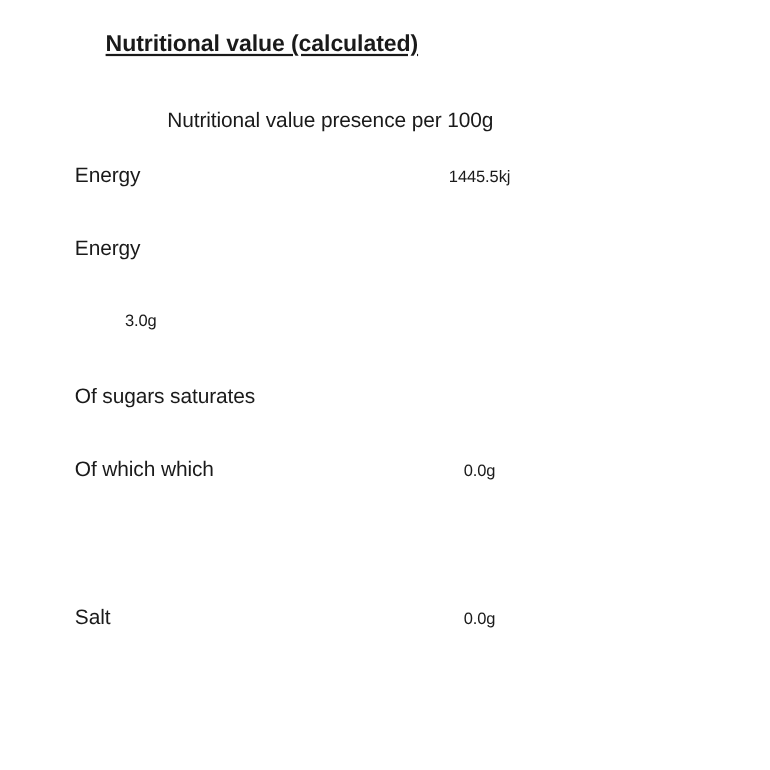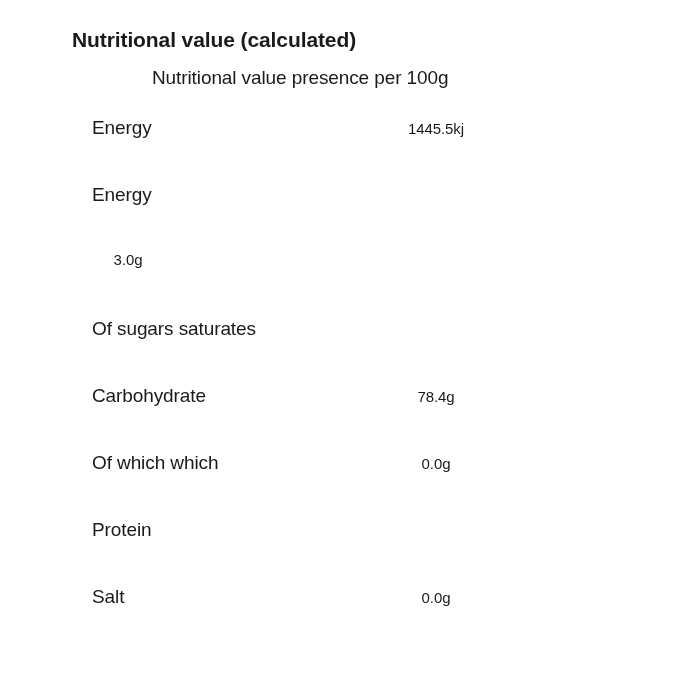--- a/index.html
+++ b/index.html
@@ -17,41 +17,42 @@
   .sheet {
     position: relative;
     width: 700px;
     height: 700px;
     box-sizing: border-box;
     padding: 28px 0 0 0;
   }
   .title {
     font-size: 21px;
     font-weight: bold;
+    text-decoration: underline;
     text-underline-offset: 3px;
-    margin: 0 0 0 72px;
+    margin: 0 0 0 96px;
     letter-spacing: -0.1px;
   }
   .subtitle {
     font-size: 19px;
     font-weight: normal;
-    margin: 15px 0 0 152px;
+    margin: 47px 0 0 152px;
     letter-spacing: -0.1px;
   }
   .rows {
     margin-top: 28px;
   }
   .row {
     display: flex;
     align-items: baseline;
     height: 67px;
   }
   .row .label {
     width: 308px;
-    padding-left: 92px;
+    padding-left: 68px;
     box-sizing: border-box;
     font-size: 19px;
     letter-spacing: -0.1px;
     white-space: nowrap;
   }
   .row .value {
     width: 256px;
     text-align: center;
     font-size: 15px;
     letter-spacing: -0.1px;
@@ -79,32 +80,27 @@
     </div>
 
     <div class="row">
       <div class="value">3.0g</div>
     </div>
 
     <div class="row">
       <div class="label">Of sugars saturates</div>
     </div>
 
-    <div class="row">
-      <div class="label">Carbohydrate</div>
-      <div class="value">78.4g</div>
-    </div>
 
     <div class="row">
       <div class="label">Of which which</div>
       <div class="value">0.0g</div>
     </div>
 
     <div class="row">
-      <div class="label">Protein</div>
     </div>
 
     <div class="row">
       <div class="label">Salt</div>
       <div class="value">0.0g</div>
     </div>
 
   </div>
 </div>
 

